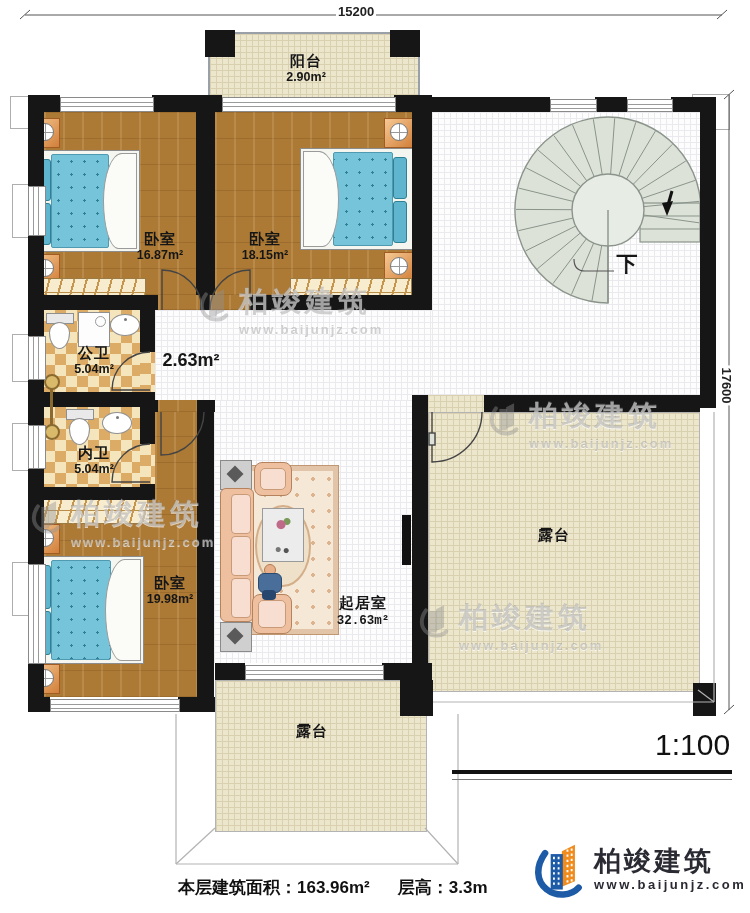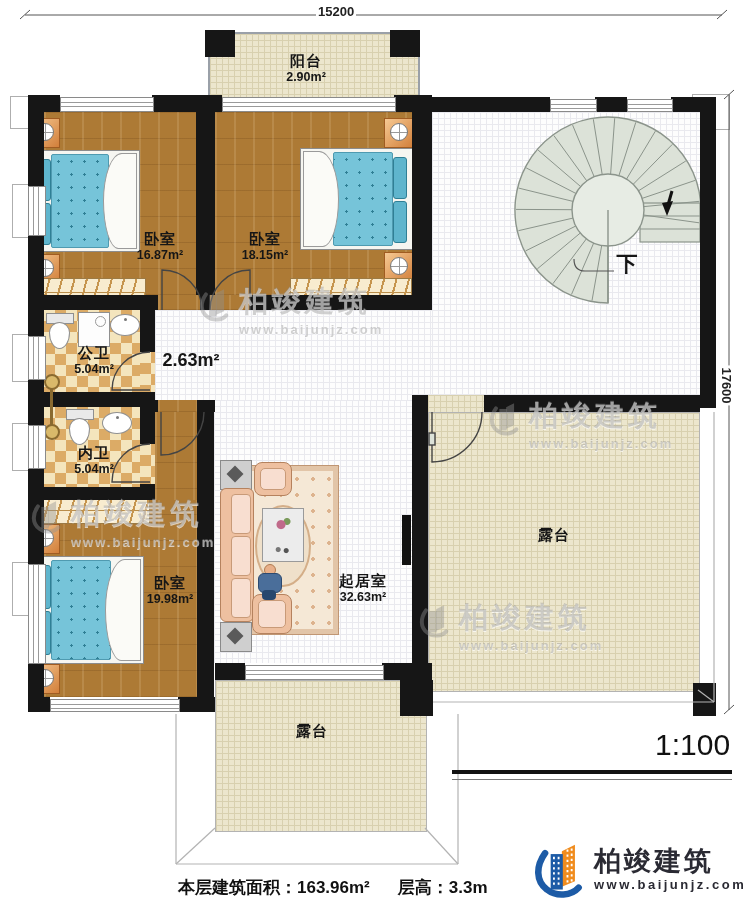--- a/index.html
+++ b/index.html
@@ -343,32 +343,32 @@
     <div class="nm">内卫</div>
     <div class="ar">5.04m²</div>
   </div>
   <div class="lbl" style="left:158px;top:350px;width:66px;">
     <div class="ar" style="font-size:18px;">2.63m²</div>
   </div>
   <div class="lbl" style="left:126px;top:574px;width:88px;">
     <div class="nm">卧室</div>
     <div class="ar">19.98m²</div>
   </div>
-  <div class="lbl" style="left:318px;top:572px;width:90px;">
+  <div class="lbl" style="left:318px;top:596px;width:90px;font-family:Liberation Mono, monospace;">
     <div class="nm">起居室</div>
     <div class="ar">32.63m²</div>
   </div>
   <div class="lbl" style="left:516px;top:526px;width:76px;">
     <div class="nm">露台</div>
   </div>
   <div class="lbl" style="left:274px;top:722px;width:76px;">
     <div class="nm">露台</div>
   </div>
 
-  <div class="dim" style="left:316px;top:4px;">15200</div>
+  <div class="dim" style="left:336px;top:4px;">15200</div>
   <div class="dim dim-right" style="left:706px;top:378px;">17600</div>
 
   <div class="wm" style="left:198px;top:282px;">
     <svg width="34" height="44" viewBox="0 0 60 62">
       <path d="M14,14 C4,28 4,44 16,53 C26,61 42,60 50,51" stroke="rgba(145,145,145,.42)" stroke-width="7" fill="none" stroke-linecap="round"></path>
       <polygon points="32,12 46,5 46,44 32,50" fill="rgba(145,145,145,.42)"></polygon>
       <rect x="20" y="15" width="13" height="38" fill="rgba(145,145,145,.42)"></rect>
     </svg>
     <div>
         <div class="wm-brand">柏竣建筑</div>

